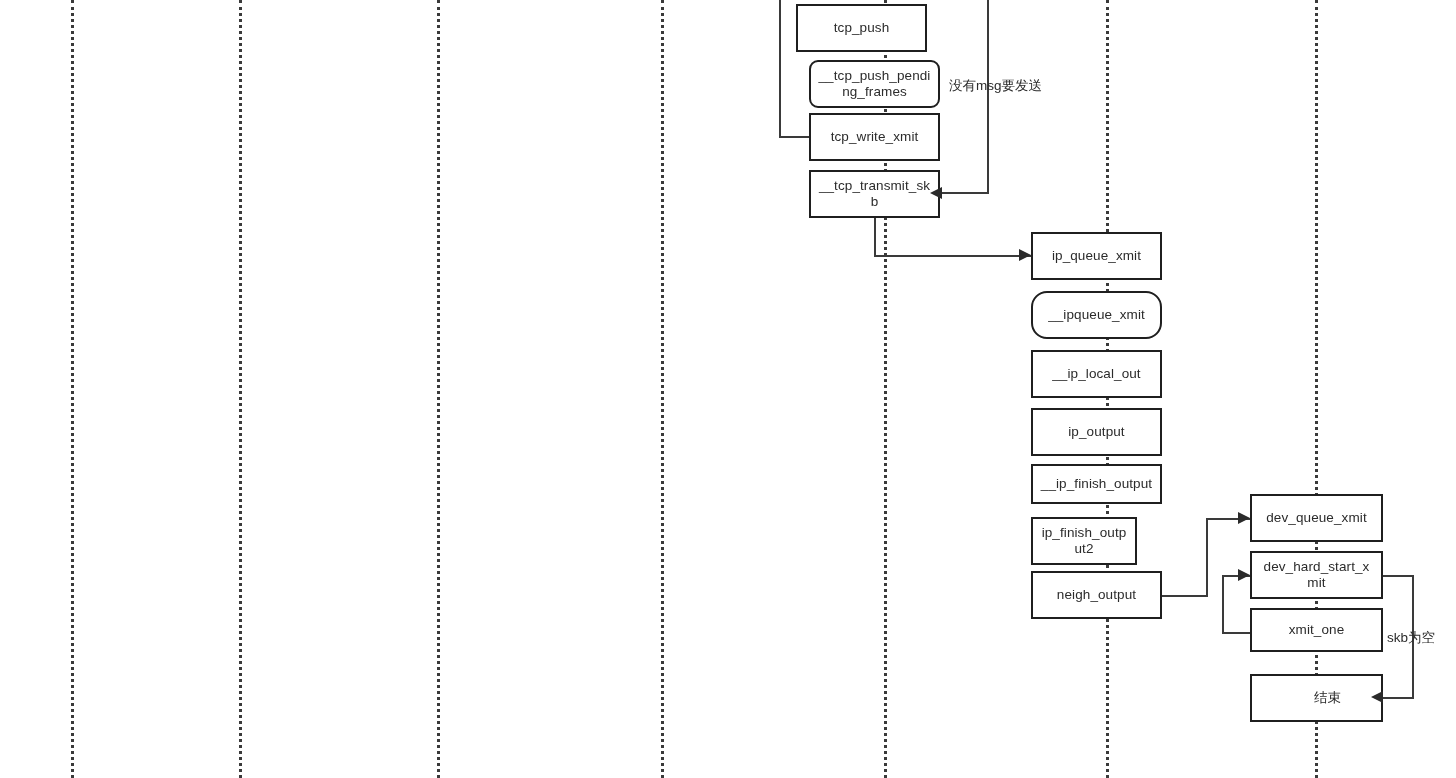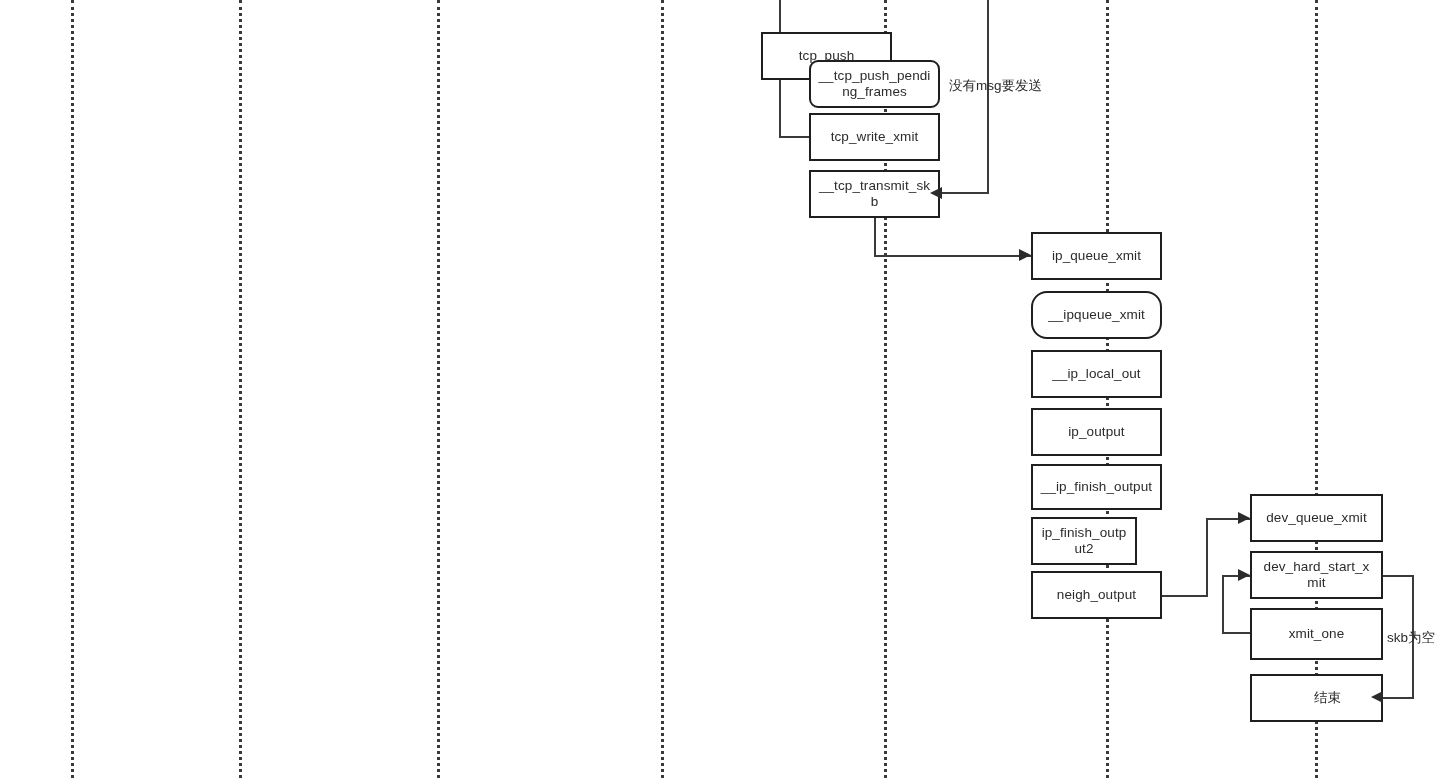--- a/index.html
+++ b/index.html
@@ -103,21 +103,21 @@
     <div class="edge edge-v" style="left: 1222px; top: 575px; height: 59px;"></div>
     <div class="edge edge-h" style="left: 1222px; top: 575px; width: 30px;"></div>
     <div class="edge edge-h" style="left: 1383px; top: 575px; width: 31px;"></div>
     <div class="edge edge-v" style="left: 1412px; top: 575px; height: 124px;"></div>
     <div class="edge edge-h" style="left: 1383px; top: 697px; width: 31px;"></div>
     <div class="arrow arrow-left" style="left: 930px; top: 187px;"></div>
     <div class="arrow arrow-right" style="left: 1019px; top: 249px;"></div>
     <div class="arrow arrow-right" style="left: 1238px; top: 512px;"></div>
     <div class="arrow arrow-right" style="left: 1238px; top: 569px;"></div>
     <div class="arrow arrow-left" style="left: 1371px; top: 691px;"></div>
-    <div class="node" style="left: 761px; top: 4px; width: 131px; height: 48px; margin-top: 28px;">
+    <div class="node" style="left: 796px; top: 4px; width: 131px; height: 48px;">
       <span class="node-label">tcp_push</span>
     </div>
     <div class="node" style="left: 809px; top: 60px; width: 131px; height: 48px; border-radius: 9px;">
       <span class="node-label">__tcp_push_pending_frames</span>
     </div>
     <div class="node" style="left: 809px; top: 113px; width: 131px; height: 48px;">
       <span class="node-label">tcp_write_xmit</span>
     </div>
     <div class="node" style="left: 809px; top: 170px; width: 131px; height: 48px; align-items: center;">
       <span class="node-label">__tcp_transmit_skb</span>
@@ -127,36 +127,36 @@
     </div>
     <div class="node" style="left: 1031px; top: 291px; width: 131px; height: 48px; border-radius: 16px;">
       <span class="node-label">__ipqueue_xmit</span>
     </div>
     <div class="node" style="left: 1031px; top: 350px; width: 131px; height: 48px;">
       <span class="node-label">__ip_local_out</span>
     </div>
     <div class="node" style="left: 1031px; top: 408px; width: 131px; height: 48px;">
       <span class="node-label">ip_output</span>
     </div>
-    <div class="node" style="left: 1031px; top: 464px; width: 131px; height: 46px;">
+    <div class="node" style="left: 1031px; top: 464px; width: 131px; height: 40px;">
       <span class="node-label">__ip_finish_output</span>
     </div>
     <div class="node" style="left: 1031px; top: 517px; width: 106px; height: 48px;">
       <span class="node-label">ip_finish_output2</span>
     </div>
     <div class="node" style="left: 1031px; top: 571px; width: 131px; height: 48px;">
       <span class="node-label">neigh_output</span>
     </div>
     <div class="node" style="left: 1250px; top: 494px; width: 133px; height: 48px;">
       <span class="node-label">dev_queue_xmit</span>
     </div>
     <div class="node" style="left: 1250px; top: 551px; width: 133px; height: 48px;">
       <span class="node-label">dev_hard_start_xmit</span>
     </div>
-    <div class="node" style="left: 1250px; top: 608px; width: 133px; height: 52px;">
+    <div class="node" style="left: 1250px; top: 608px; width: 133px; height: 44px;">
       <span class="node-label">xmit_one</span>
     </div>
     <div class="node" style="left: 1250px; top: 674px; width: 133px; height: 48px; padding-left: 28px;">
       <span class="node-label">结束</span>
     </div>
     <div class="edge-label" style="left: 949px; top: 78px;">没有msg要发送</div>
     <div class="edge-label" style="left: 1387px; top: 630px;">skb为空</div>
   </div>
 
 </body></html>

